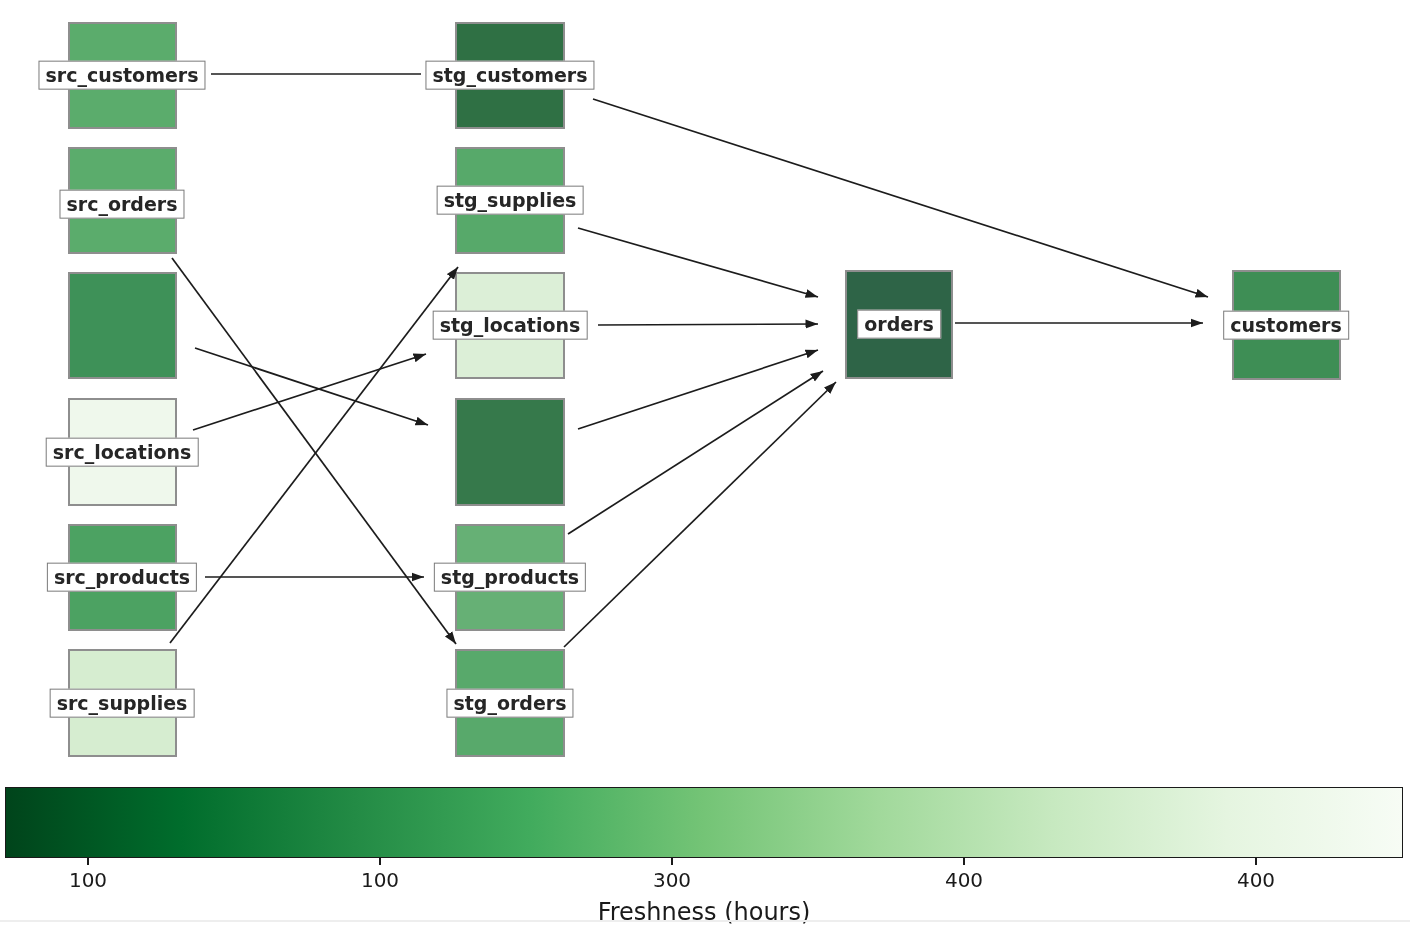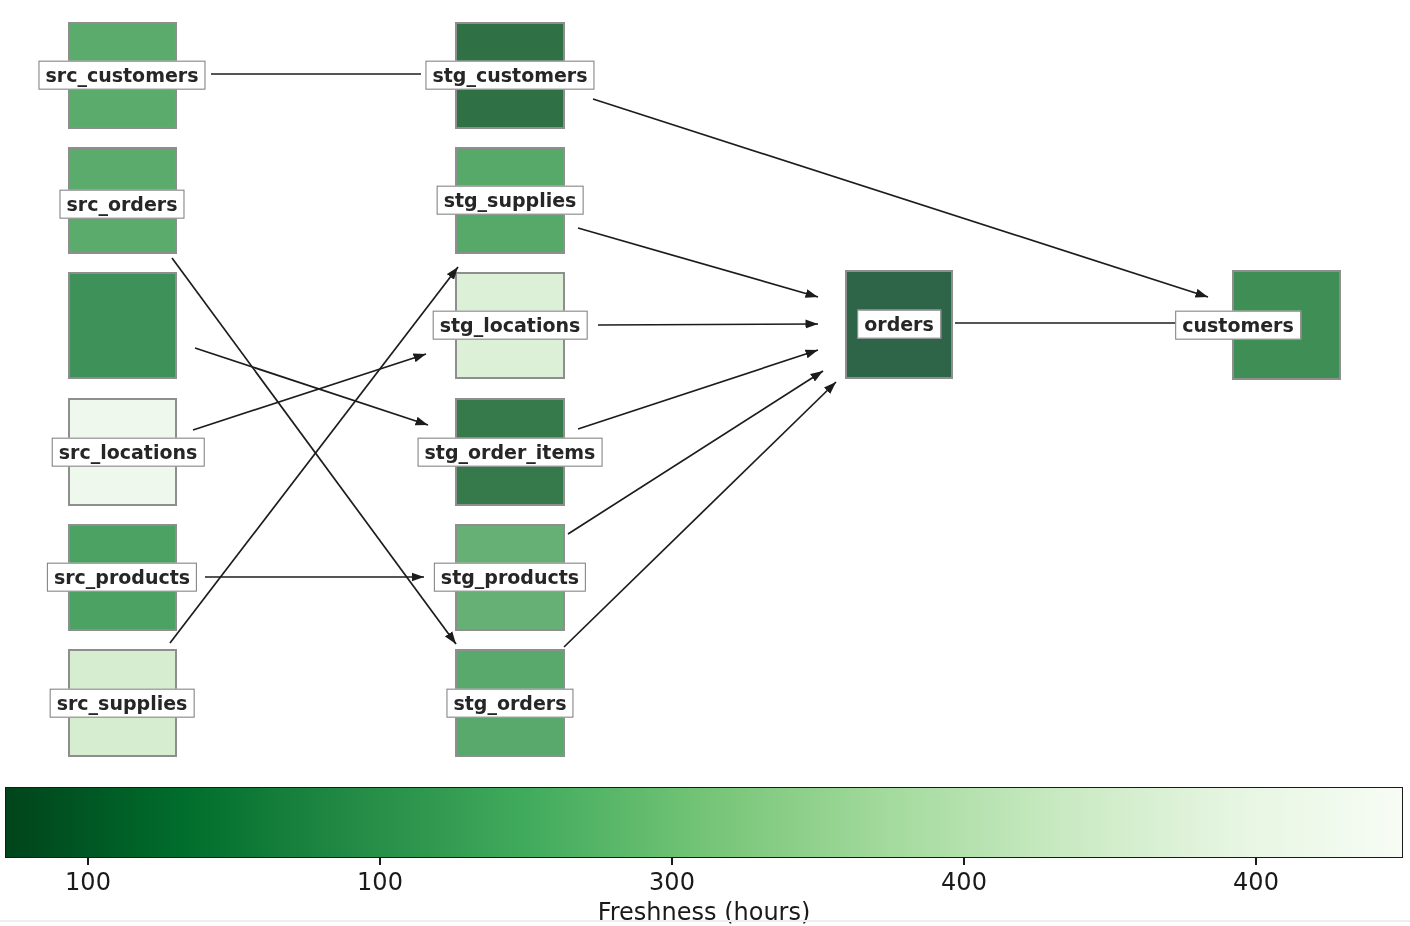--- a/index.html
+++ b/index.html
@@ -17,21 +17,21 @@
     padding:1px 6px;font-size:19px;font-weight:bold;color:#262626;
     white-space:nowrap;z-index:3;line-height:1.3;
   }
   .cbar{
     position:absolute;left:5px;top:787px;width:1398px;height:71px;
     border:1.6px solid #1a1a1a;box-sizing:border-box;z-index:1;
   }
   .tickmark{position:absolute;top:858px;width:2px;height:7px;background:#1a1a1a;}
   .ticklabel{
     position:absolute;top:868px;transform:translateX(-50%);
-    font-size:24px;color:#1a1a1a;
+    font-size:20px;color:#1a1a1a;
   }
   .axis-label{
     position:absolute;top:898px;left:704px;transform:translateX(-50%);
     font-size:24px;color:#1a1a1a;
   }
   .bottom-rule{position:absolute;left:0;top:920px;width:1410px;height:2px;background:#eeeeee;}
 </style>
 </head>
 <body>
 
@@ -70,31 +70,30 @@
       <line x1="598" y1="325" x2="818" y2="324" marker-end="url(#ah)"></line>
       <line x1="578" y1="429" x2="818" y2="350" marker-end="url(#ah)"></line>
       <line x1="568" y1="534" x2="823" y2="371" marker-end="url(#ah)"></line>
       <line x1="564" y1="647" x2="836" y2="382" marker-end="url(#ah)"></line>
       <line x1="955" y1="323" x2="1203" y2="323" marker-end="url(#ah)"></line>
     </g>
   </svg>
 
   <div class="nlabel" style="left:122px;top:75px">src_customers</div>
   <div class="nlabel" style="left:122px;top:204px">src_orders</div>
-  <div class="nlabel" style="left:128px;top:452px">src_locations</div>
+  <div class="nlabel" style="left:122px;top:452px">src_locations</div>
   <div class="nlabel" style="left:122px;top:577px">src_products</div>
   <div class="nlabel" style="left:122px;top:703px">src_supplies</div>
   <div class="nlabel" style="left:510px;top:75px">stg_customers</div>
   <div class="nlabel" style="left:510px;top:200px">stg_supplies</div>
   <div class="nlabel" style="left:510px;top:325px">stg_locations</div>
-  <div class="nlabel" style="left:510px;top:452px">stg_order_items</div>
   <div class="nlabel" style="left:510px;top:577px">stg_products</div>
   <div class="nlabel" style="left:510px;top:703px">stg_orders</div>
   <div class="nlabel" style="left:899px;top:324px">orders</div>
-  <div class="nlabel" style="left:1238px;top:325px">customers</div>
+  <div class="nlabel" style="left:1286px;top:325px">customers</div>
 
   <div class="cbar" style="background: linear-gradient(to right, rgb(0, 68, 27), rgb(0, 109, 44), rgb(35, 139, 69), rgb(65, 171, 93), rgb(116, 196, 118), rgb(161, 217, 155), rgb(199, 233, 192), rgb(229, 245, 224), rgb(247, 252, 245));"></div>
 
   <div class="tickmark" style="left:87px"></div>
   <div class="tickmark" style="left:379px"></div>
   <div class="tickmark" style="left:671px"></div>
   <div class="tickmark" style="left:963px"></div>
   <div class="tickmark" style="left:1255px"></div>
 
   <div class="ticklabel" style="left:88px">100</div>

